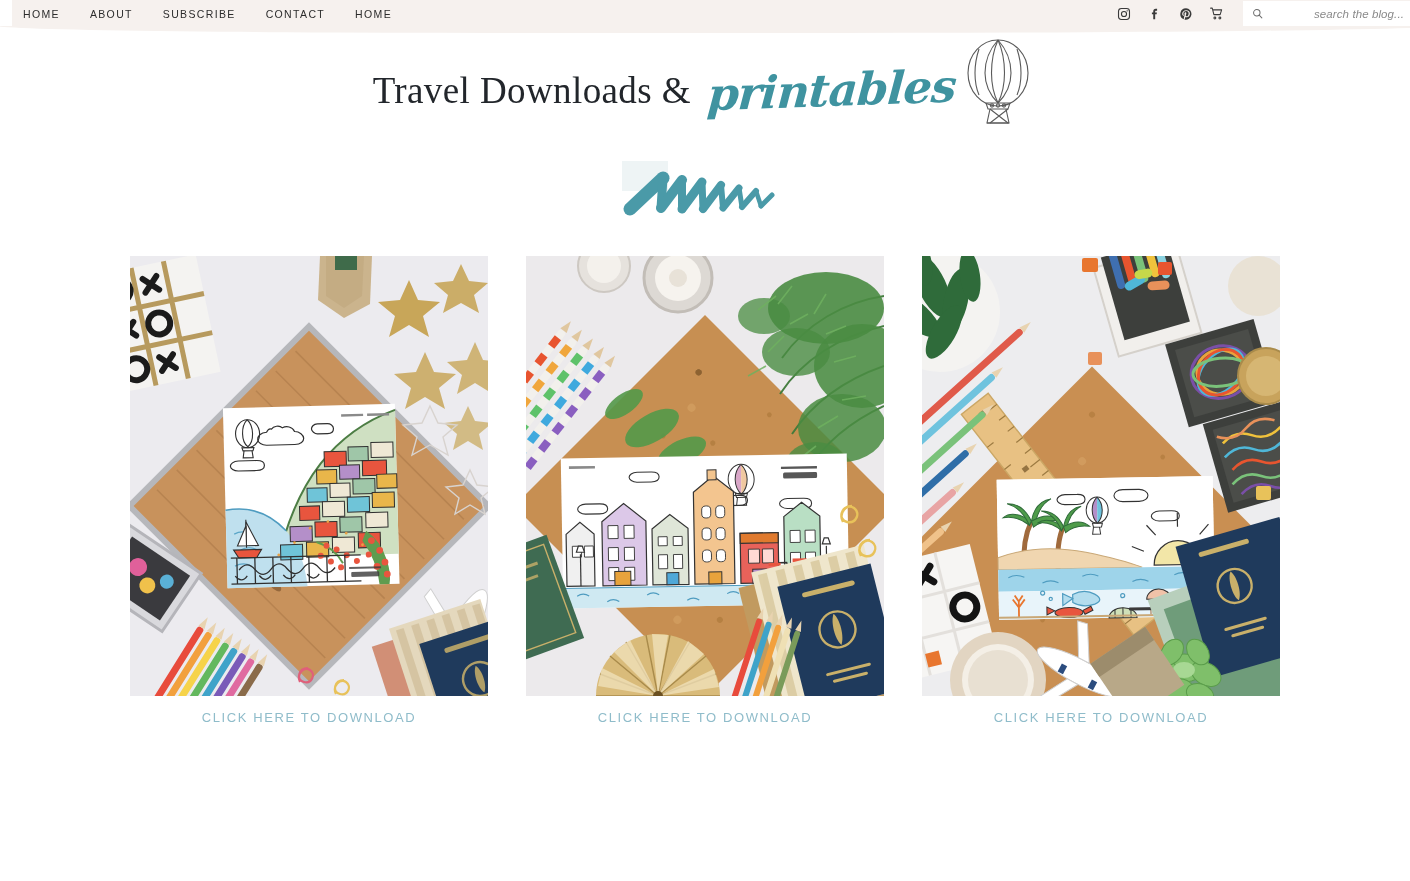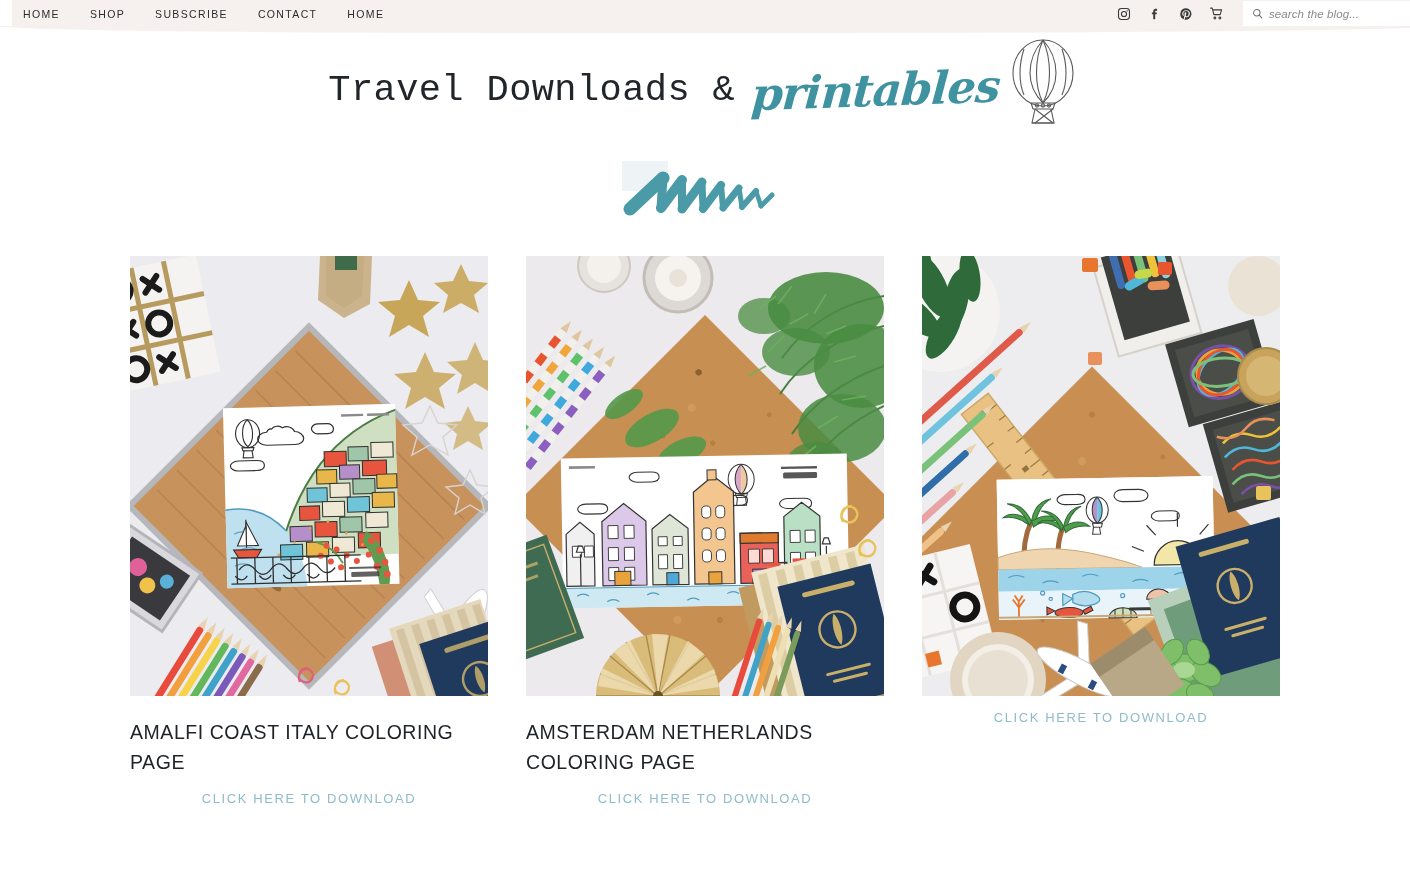--- a/index.html
+++ b/index.html
@@ -72,20 +72,21 @@
   }
   .search-input {
     border: none; outline: none;
     background: transparent;
     font-family: "Liberation Sans", sans-serif;
     font-style: italic;
     font-size: 11.5px;
     color: #7a7a7a;
     width: 135px;
     letter-spacing: 0.1px;
+    text-align: right;
   }
   .search-input::placeholder { color: #8a8a8a; font-style: italic; }
 
   
   .title-wrap {
     position: relative;
     width: 1410px;
     height: 112px;
     display: flex;
     align-items: center;
@@ -93,21 +94,21 @@
     padding-top: 14px;
   }
   .title-inner {
     display: flex;
     align-items: center;
     justify-content: center;
     gap: 0px;
     position: relative;
   }
   .title-serif {
-    font-family: Liberation Mono, monospace;
+    font-family: Liberation Serif, serif;
     font-size: 37px;
     color: #22262b;
     letter-spacing: 0.4px;
     font-weight: 400;
     line-height: 1;
   }
   .title-script {
     font-family: "DejaVu Serif", serif;
     font-style: italic;
     font-size: 45px;
@@ -171,21 +172,21 @@
     text-transform: uppercase;
   }
 </style>
 </head>
 <body>
 
 <div class="topbar">
 
   <nav class="nav">
     <a class="nav-item" href="#">HOME</a>
-    <a class="nav-item" href="#">SHOP</a>
+    <a class="nav-item" href="#">ABOUT</a>
     <a class="nav-item" href="#">SUBSCRIBE</a>
     <a class="nav-item" href="#">CONTACT</a>
     <a class="nav-item" href="#">HOME</a>
   </nav>
 
   <div class="nav-spacer"></div>
 
   <div class="socials">
     <a class="soc-icon" href="#">
       <svg viewBox="0 0 24 24" width="14" height="14" fill="none" stroke="currentColor" stroke-width="1.9">
@@ -484,21 +485,20 @@
         </g>
 
         <g fill="none" stroke="#e05f7a" stroke-width="2.2">
           <path d="M178 412c-10 0-12 12-4 14s12-8 6-12-14 4-10 12"></path>
         </g>
         <g fill="none" stroke="#e8c25a" stroke-width="2.2">
           <path d="M214 424c-10 0-12 12-4 14s12-8 6-12-14 4-10 12"></path>
         </g>
       </svg>
     </a>
-    <div class="card-title">Amalfi Coast Italy Coloring Page</div>
     <a class="card-link" href="#">Click Here to Download</a>
   </div>
 
   <div class="card">
     <a class="photo" href="#">
       <svg viewBox="0 0 358 440">
         <rect width="358" height="440" fill="#eceaec"></rect>
 
         <g transform="rotate(45 179 250)">
           <rect x="44" y="115" width="270" height="270" fill="#c78f52"></rect>
@@ -773,21 +773,20 @@
             <path d="M288 396l11 3-11 3zM288 406l11 3-11 3zM288 416l11 3-11 3zM288 426l11 3-11 3zM288 436l11 3-11 3z"></path>
           </g>
         </g>
 
         <g fill="none" stroke="#e8c25a" stroke-width="2.4">
           <path d="M326 250c-12 0-14 14-5 16s14-9 7-14-16 5-11 14"></path>
           <path d="M344 284c-12 0-14 14-5 16s14-9 7-14-16 5-11 14"></path>
         </g>
       </svg>
     </a>
-    <div class="card-title">Amsterdam Netherlands Coloring Page</div>
     <a class="card-link" href="#">Click Here to Download</a>
   </div>
 
   <div class="card">
     <a class="photo" href="#">
       <svg viewBox="0 0 358 440">
         <rect width="358" height="440" fill="#ededef"></rect>
 
         <g transform="rotate(45 170 300)">
           <rect x="36" y="166" width="272" height="272" fill="#c98f52"></rect>

